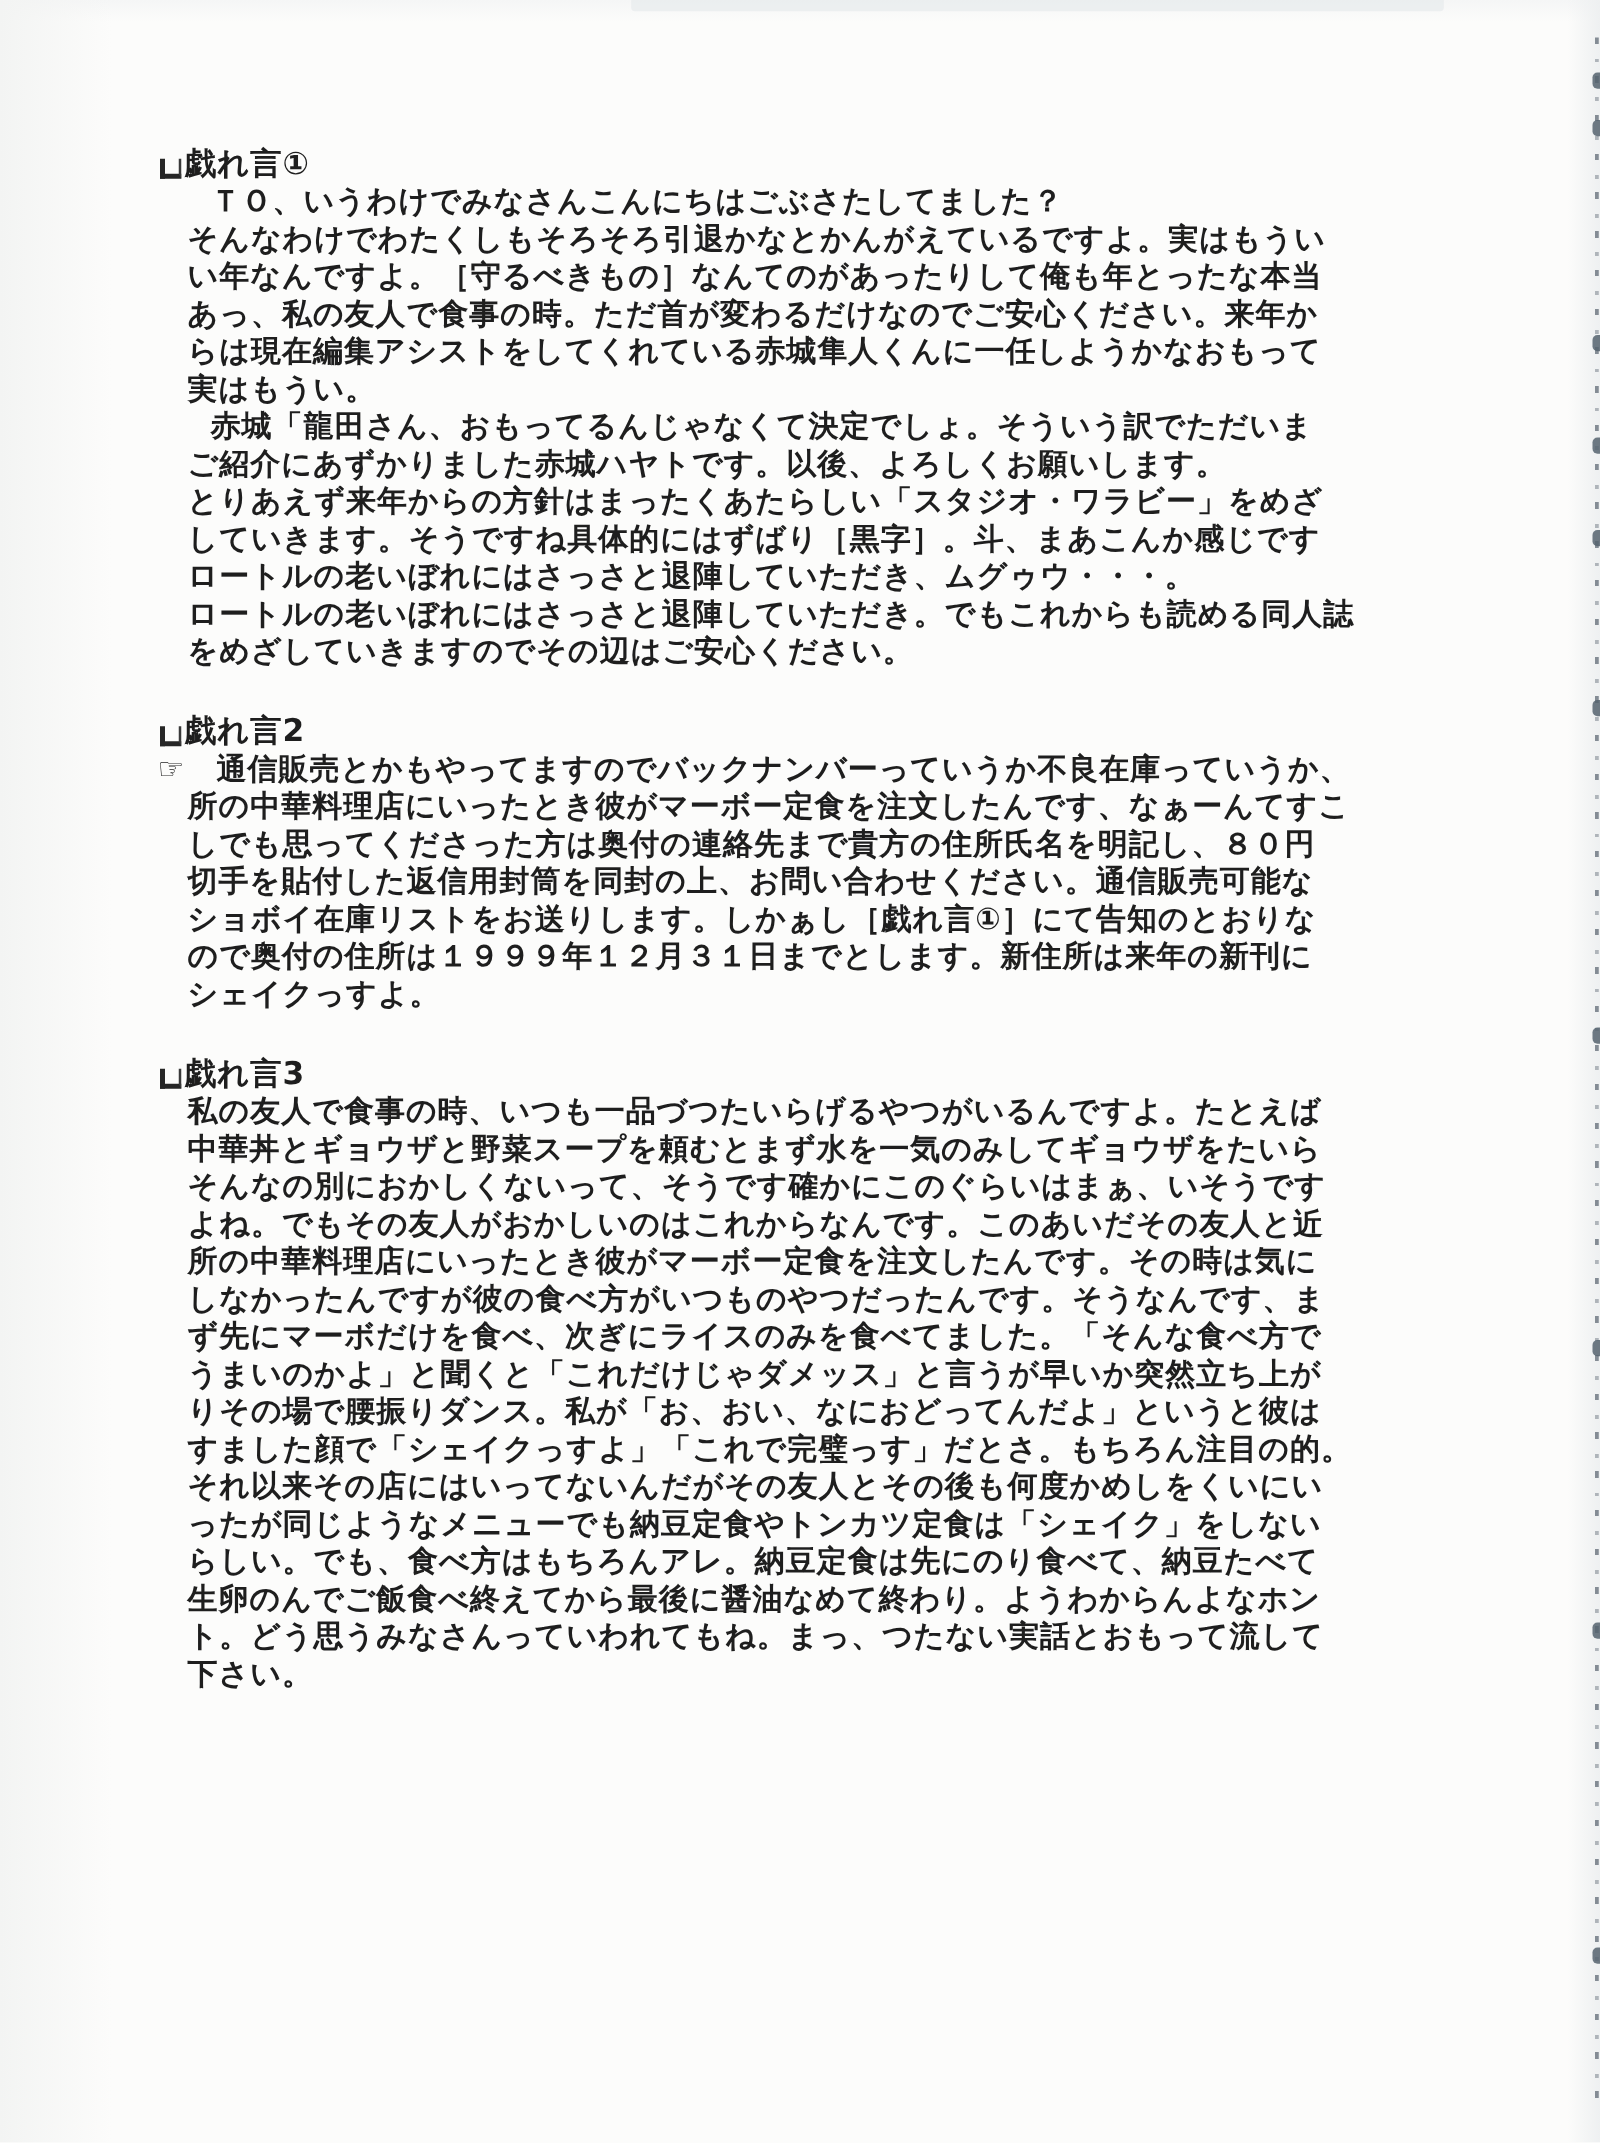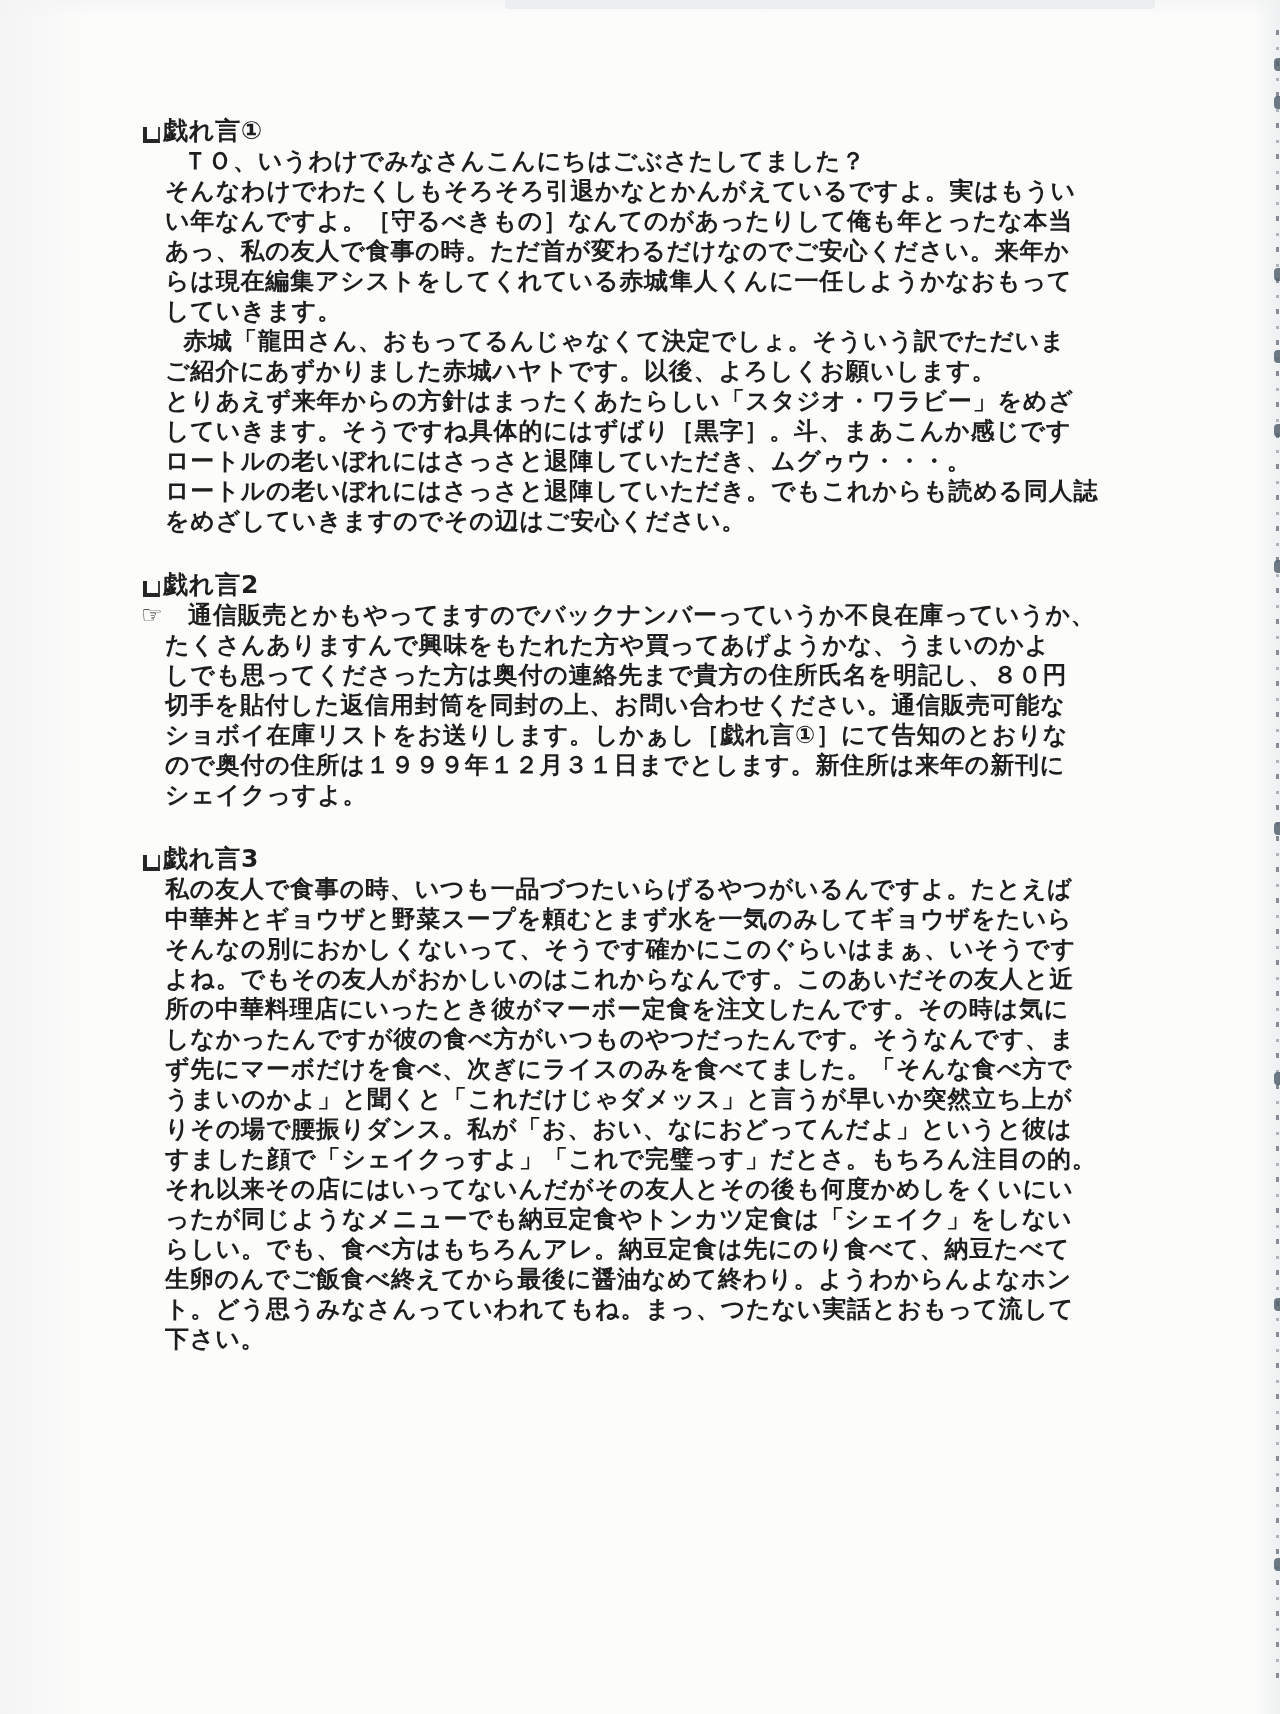--- a/index.html
+++ b/index.html
@@ -31,21 +31,21 @@
       rgba(60,72,86,.45) 17px 20px,
       rgba(60,72,86,0) 20px 31px);
     opacity:.8;
   }
   .edge-blob{
     position:absolute;right:0;width:6px;height:13px;
     background:#55636f;border-radius:4px 0 0 4px;opacity:.85;
   }
   .page-text{
     position:absolute;
-    left:143px;top:116px;width:930px;
+    left:128px;top:116px;width:930px;
     color:#1e1e1e;
     font-size:24px;
     font-weight:700;
     line-height:30px;
     letter-spacing:0.8px;
   }
   .section{margin:0 0 34px 0;}
   .heading{
     display:flex;align-items:flex-end;
     height:30px;
@@ -76,35 +76,35 @@
 
 <div class="page-text">
     <div class="section">
       <div class="heading"><span class="bullet"></span><span>戯れ言①</span></div>
       <div class="lines">
         <div class="line">  ＴＯ、いうわけでみなさんこんにちはごぶさたしてました？</div>
         <div class="line">そんなわけでわたくしもそろそろ引退かなとかんがえているですよ。実はもうい</div>
         <div class="line">い年なんですよ。［守るべきもの］なんてのがあったりして俺も年とったな本当</div>
         <div class="line">あっ、私の友人で食事の時。ただ首が変わるだけなのでご安心ください。来年か</div>
         <div class="line">らは現在編集アシストをしてくれている赤城隼人くんに一任しようかなおもって</div>
-        <div class="line">していきます。</div>
+        <div class="line">実はもうい。</div>
         <div class="line">  赤城「龍田さん、おもってるんじゃなくて決定でしょ。そういう訳でただいま</div>
         <div class="line">ご紹介にあずかりました赤城ハヤトです。以後、よろしくお願いします。</div>
         <div class="line">とりあえず来年からの方針はまったくあたらしい「スタジオ・ワラビー」をめざ</div>
         <div class="line">していきます。そうですね具体的にはずばり［黒字］。斗、まあこんか感じです</div>
         <div class="line">ロートルの老いぼれにはさっさと退陣していただき、ムグゥウ・・・。</div>
         <div class="line">ロートルの老いぼれにはさっさと退陣していただき。でもこれからも読める同人誌</div>
         <div class="line">をめざしていきますのでその辺はご安心ください。</div>
       </div>
     </div>
     <div class="section">
       <div class="heading"><span class="bullet"></span><span>戯れ言2</span></div>
       <div class="lines">
         <div class="line hang">☞　通信販売とかもやってますのでバックナンバーっていうか不良在庫っていうか、</div>
-        <div class="line">たくさんありますんで興味をもたれた方や買ってあげようかな、うまいのかよ</div>
+        <div class="line">所の中華料理店にいったとき彼がマーボー定食を注文したんです、なぁーんてすこ</div>
         <div class="line">しでも思ってくださった方は奥付の連絡先まで貴方の住所氏名を明記し、８０円</div>
         <div class="line">切手を貼付した返信用封筒を同封の上、お問い合わせください。通信販売可能な</div>
         <div class="line">ショボイ在庫リストをお送りします。しかぁし［戯れ言①］にて告知のとおりな</div>
         <div class="line">ので奥付の住所は１９９９年１２月３１日までとします。新住所は来年の新刊に</div>
         <div class="line">シェイクっすよ。</div>
       </div>
     </div>
     <div class="section">
       <div class="heading"><span class="bullet"></span><span>戯れ言3</span></div>
       <div class="lines">

